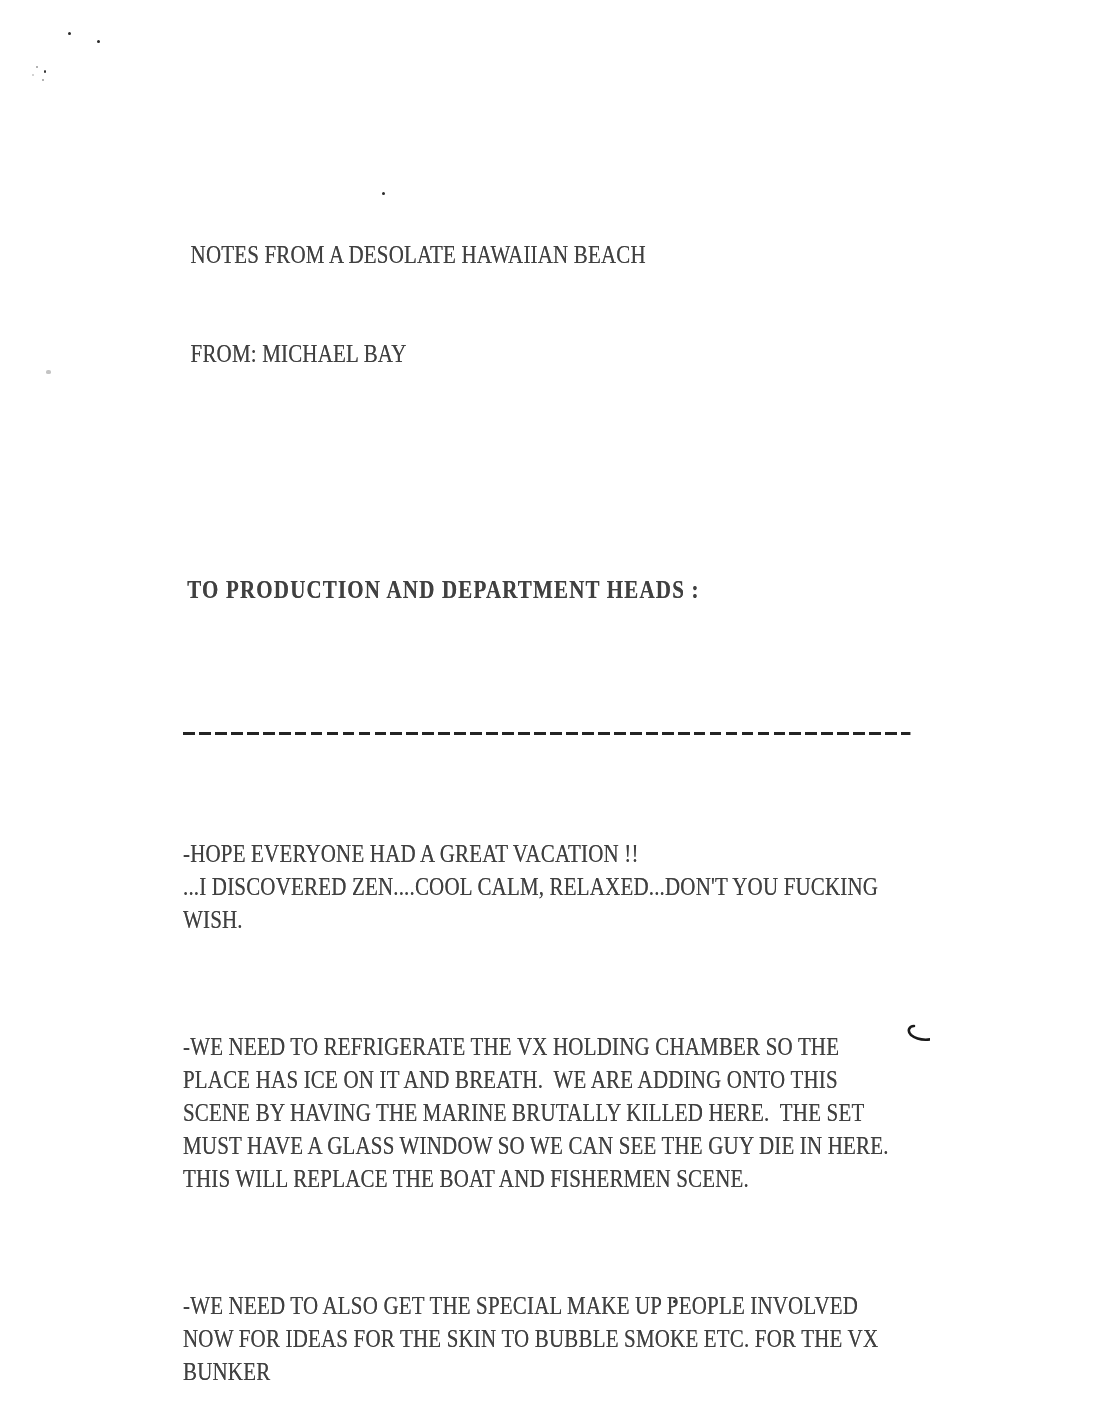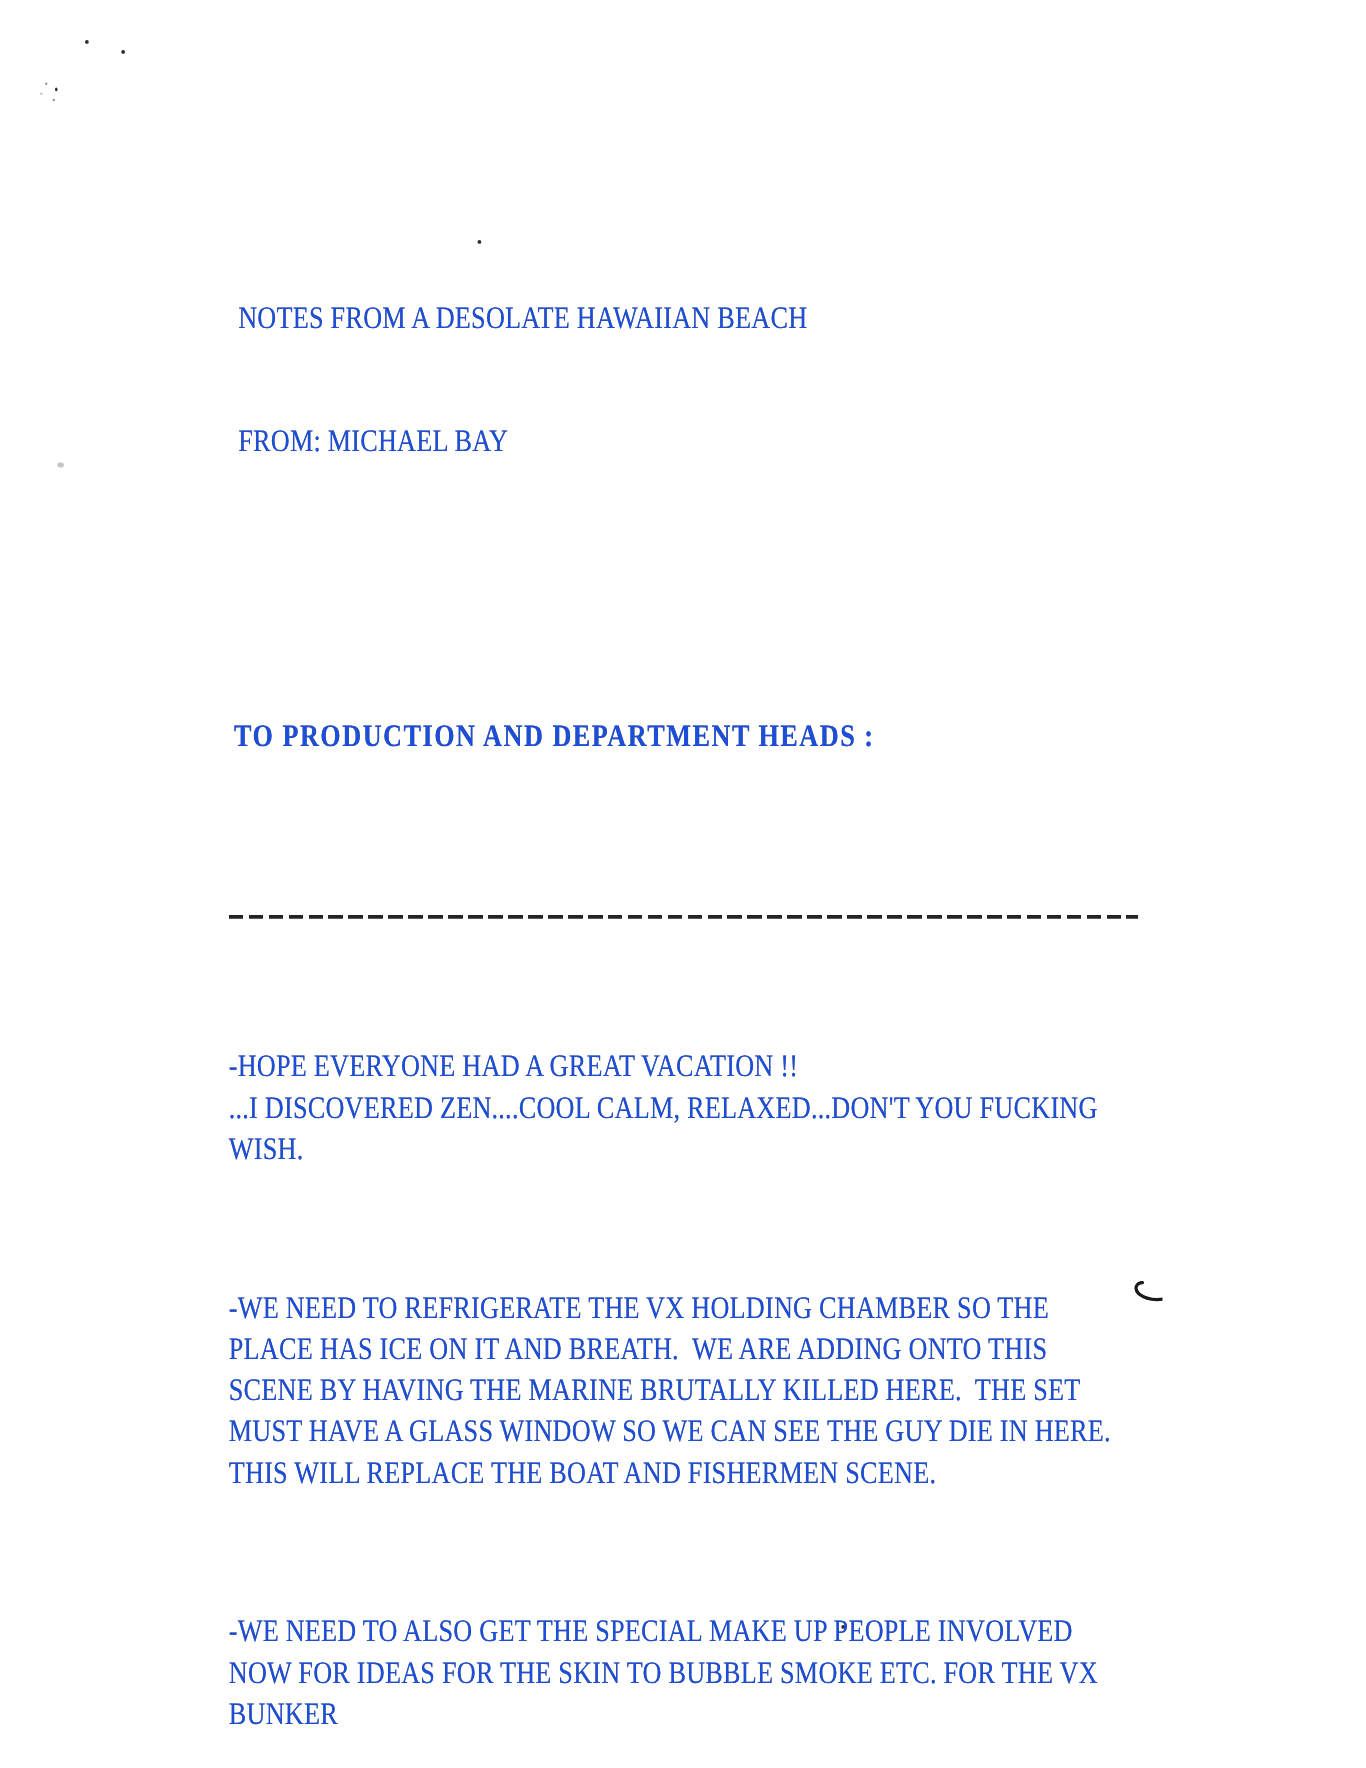--- a/index.html
+++ b/index.html
@@ -7,21 +7,21 @@
     padding: 0;
     background: #ffffff;
   }
   .page {
     position: relative;
     width: 930px;
     height: 1414px;
     background: #ffffff;
     overflow: hidden;
     font-family: "Liberation Serif", "DejaVu Serif", serif;
-    color: #1d4ed8;
+    color: #404040;
     text-decoration: underline;
   }
   
   .text-col {
     position: absolute;
     left: 183px;
     top: 106px;
     width: 1060px;
     transform: scaleX(0.84);
     transform-origin: 0 0;

